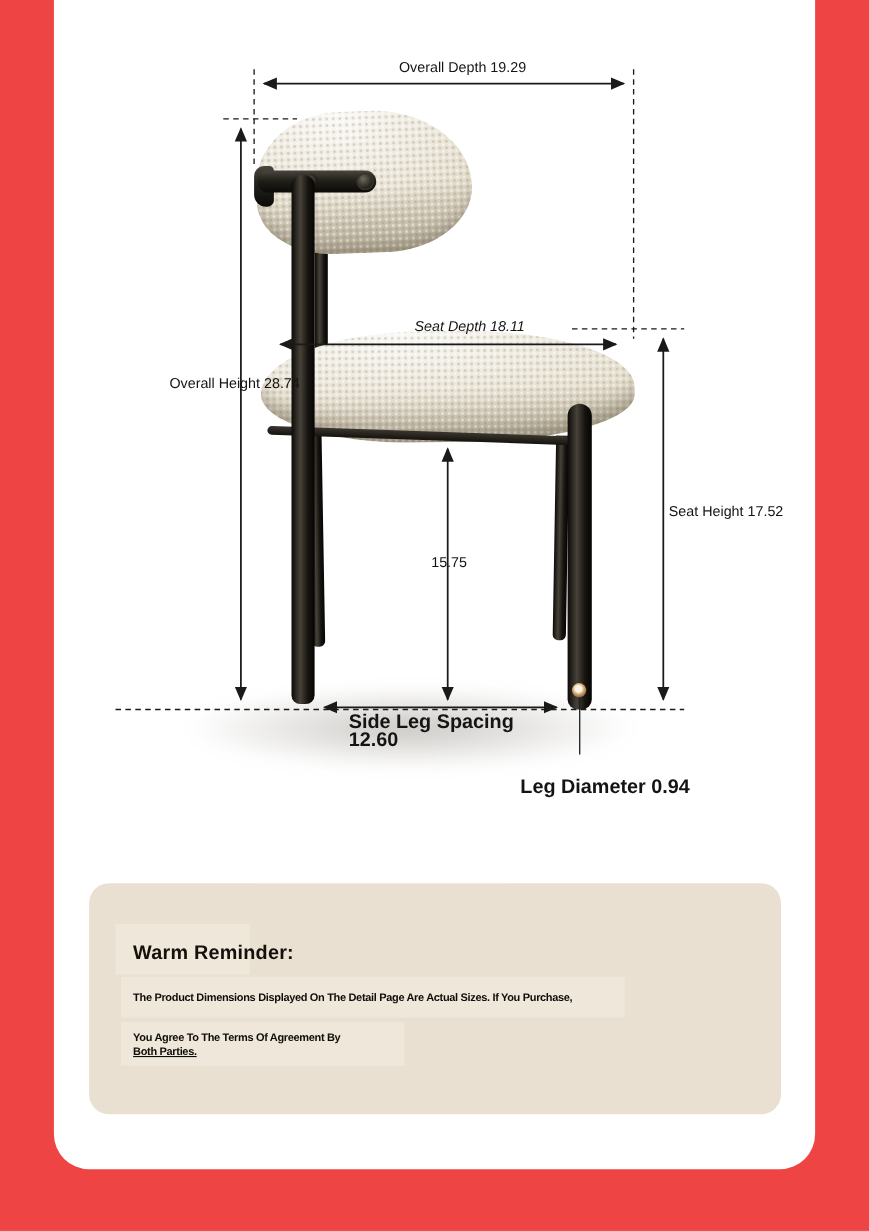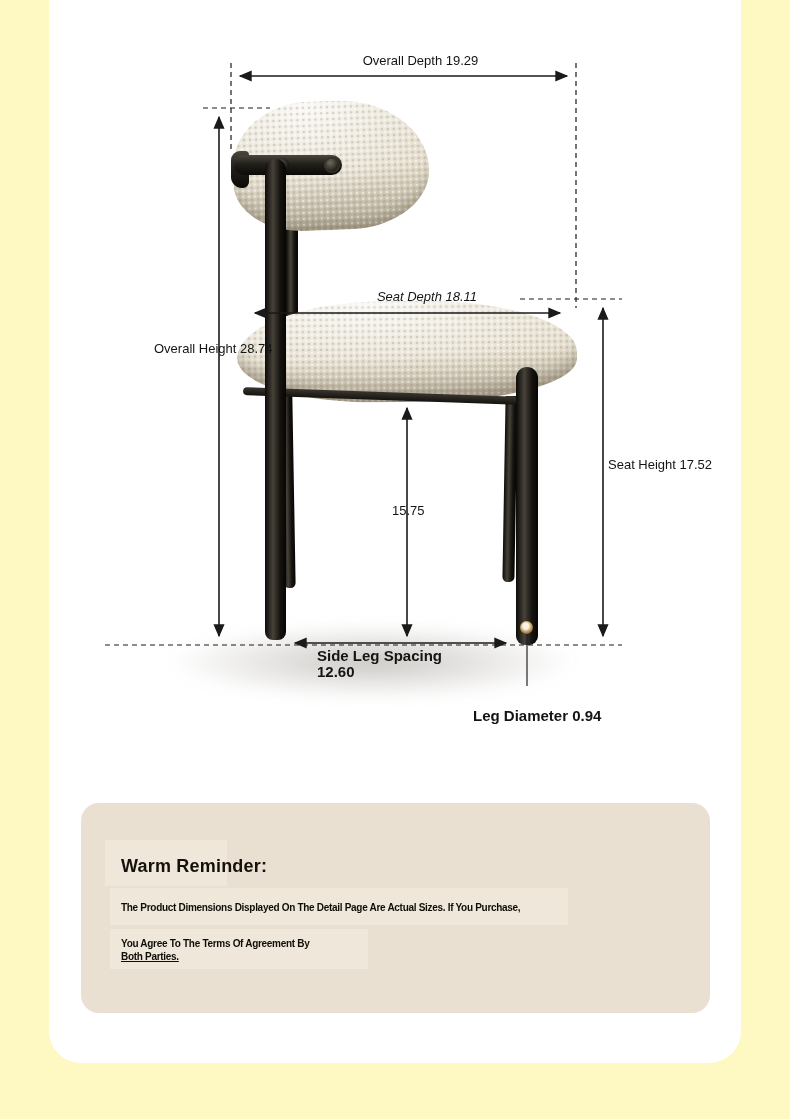--- a/index.html
+++ b/index.html
@@ -1,18 +1,18 @@
 <!DOCTYPE html>
 <html><head>
 <meta charset="utf-8">
 <style>
   html,body{margin:0;padding:0;background:#ece2d4;}
   .canvas{
     position:relative;width:790px;height:1119px;overflow:hidden;
-    background:#fef9c3;font-family:"Liberation Sans",sans-serif;color:#141414;
+    background:#ef4444;font-family:"Liberation Sans",sans-serif;color:#141414;
   }
   .abs{position:absolute;}
 
   
   .photo-panel{
     left:49px;top:0;width:692px;height:1063px;background:#ffffff;
     border-radius:0 0 32px 32px;
   }
 
   
@@ -67,21 +67,21 @@
     left:520px;top:621px;width:13px;height:13px;border-radius:50%;
     background:radial-gradient(circle at 45% 40%, #faf3e3 0 28%, #cfa76c 48%, #7c5c34 78%, #45301a);
   }
 
   
   svg.anno{left:0;top:0;pointer-events:none;z-index:5;}
   .dim-label{
     z-index:6;font-size:13px;line-height:15px;white-space:nowrap;color:#141414;
     letter-spacing:0;
   }
-  .dim-label.bold{font-weight:bold;font-size:15px;}
+  .dim-label.bold{font-weight:bold;font-size:18px;}
   .center{text-align:center;}
 
   
   .reminder-box{
     left:81px;top:803px;width:629px;height:210px;background:#eae0d1;border-radius:18px;z-index:4;
   }
   .patch{background:#efe7da;z-index:4;}
   .patch-title{left:105px;top:840px;width:122px;height:46px;}
   .patch-line1{left:110px;top:888px;width:458px;height:37px;}
   .patch-line2{left:110px;top:929px;width:258px;height:40px;}

